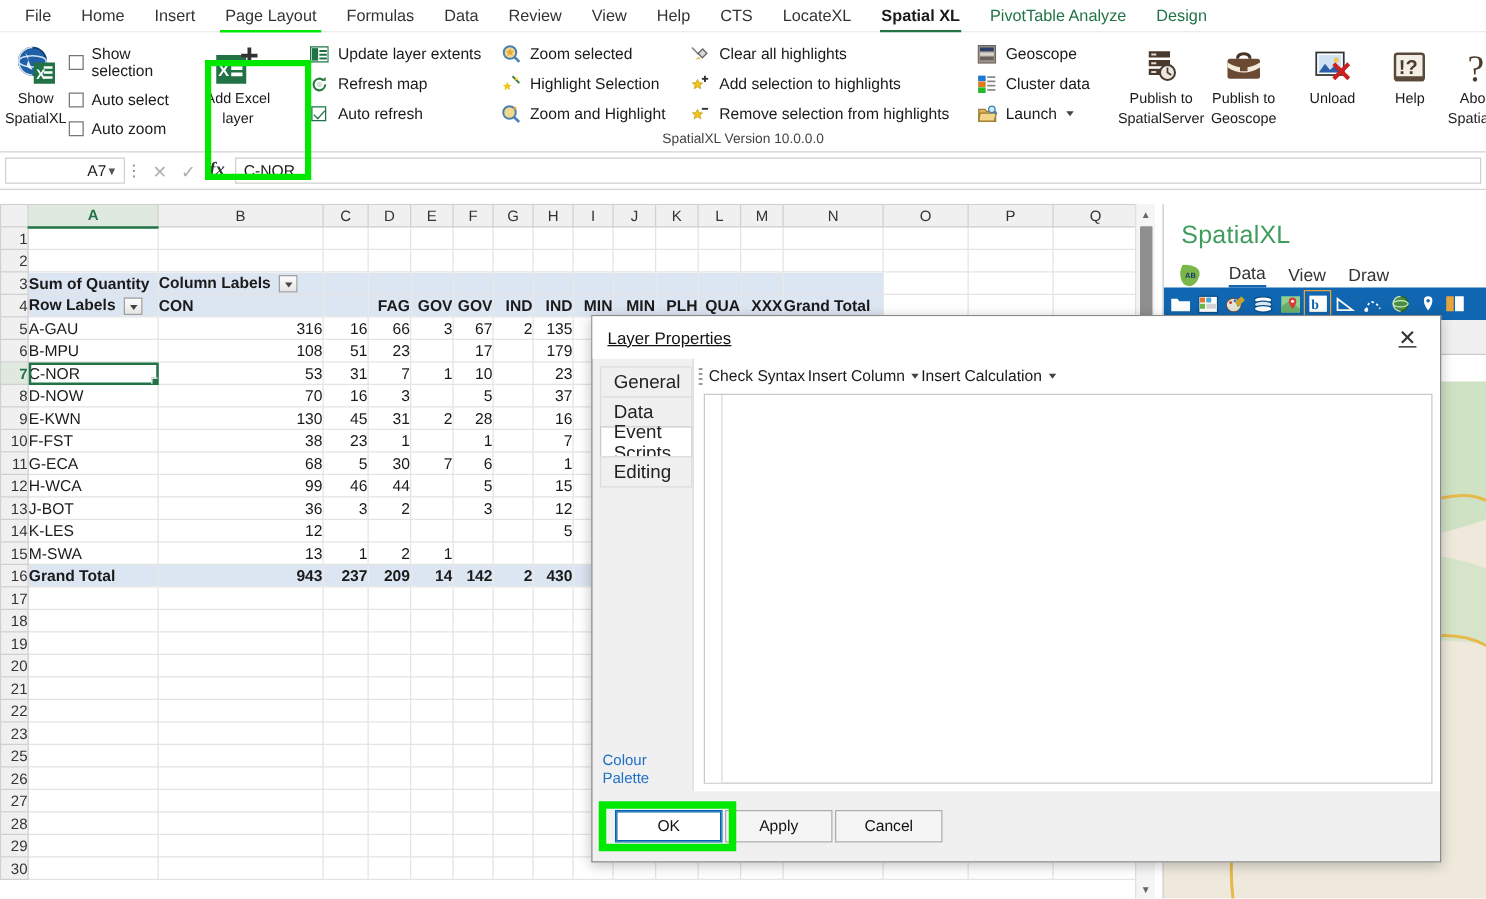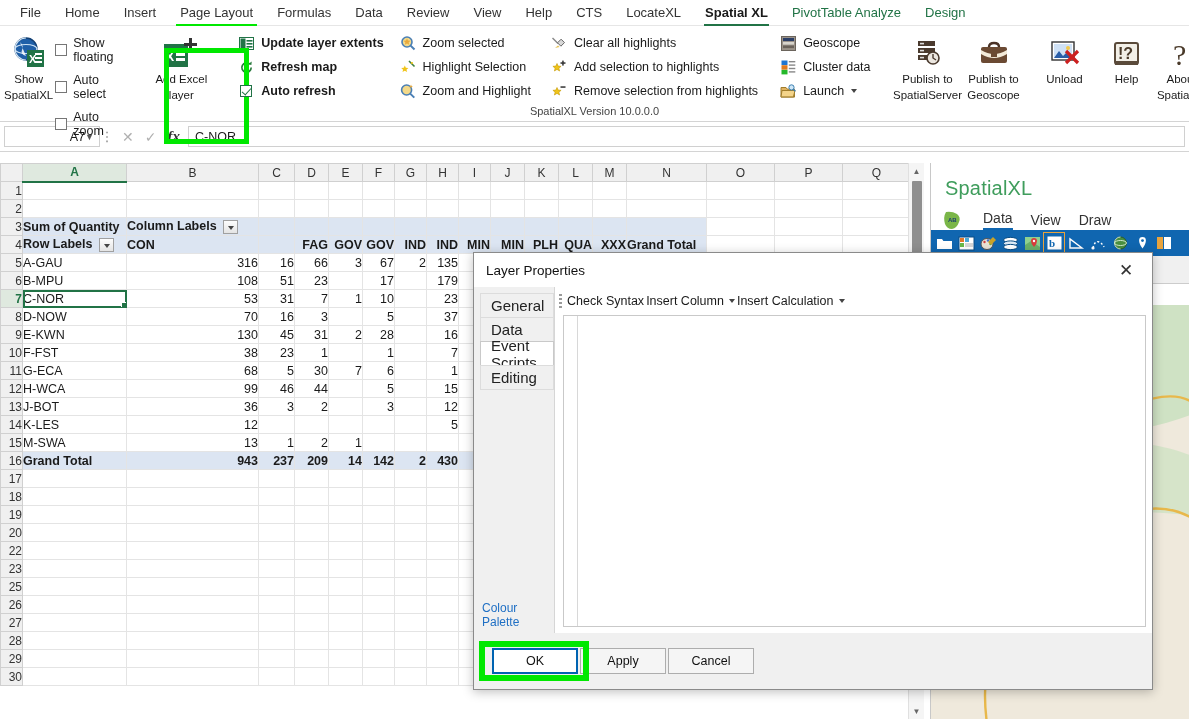--- a/index.html
+++ b/index.html
@@ -161,21 +161,21 @@
   .mapbox { position:absolute; left:0; right:0; top:142px; bottom:0; overflow:hidden; }
 
   
   .dlg {
     position:absolute; left:473px; top:252px; width:680px; height:438px;
     background:#f0f0f0; border:1px solid #8a8a8a;
     box-shadow:0 2px 10px rgba(0,0,0,.25);
   }
   .dlg-title {
     height:34px; background:#ffffff; display:flex; align-items:center;
-    justify-content:space-between; padding:0 6px 0 12px; font-size:13.5px; color:#111;
+    justify-content:space-between; padding:0 6px 0 12px; font-size:13.5px; color:#111;text-decoration:underline;
   }
   .dlg-x { width:40px; height:30px; display:flex; align-items:center; justify-content:center;
            font-size:17px; color:#333; }
   .dlg-body { display:flex; height:calc(100% - 34px - 56px); }
   .dlg-nav { width:80px; padding:6px 0 0 6px; display:flex; flex-direction:column; position:relative; }
   .navitem {
     height:25px; display:flex; align-items:center; padding-left:10px;
     font-size:15px; color:#222; background:#f0f0f0;
     border:1px solid #dcdcdc; border-bottom:1px solid #dcdcdc; margin-bottom:-1px;
   }
@@ -242,21 +242,21 @@
           <text x="17" y="27" font-size="11" font-family="Liberation Sans, sans-serif" fill="#fff" font-weight="bold">X</text>
         </svg>
       </div>
       <div class="bl">Show</div>
       <div class="bl">SpatialXL</div>
     </div>
 
     <div class="chkcol">
       <label class="chkrow">
         <span class="chkbox"></span>
-        <span>Show floating</span>
+        <span>Show selection</span>
       </label>
       <label class="chkrow">
         <span class="chkbox"></span>
         <span>Auto select</span>
       </label>
       <label class="chkrow">
         <span class="chkbox"></span>
         <span>Auto zoom</span>
       </label>
     </div>
@@ -276,21 +276,21 @@
         </svg>
       </div>
       <div class="bl">Add Excel</div>
       <div class="bl">layer</div>
     </div>
   </div>
   <div class="greenbox" style="left:164px; top:22px; width:85px; height:96px;"></div>
 
   <div class="rsep"></div>
 
-  <div class="smallcol" style="padding-left:10px;font-weight:bold;">
+  <div class="smallcol" style="padding-left:10px;">
     <div class="smallrow">
       <span class="si">
         <svg width="15" height="15" viewBox="0 0 15 15">
           <rect x="0.5" y="1.5" width="14" height="12" fill="#fff" stroke="#217346"></rect>
           <rect x="1.5" y="2.5" width="5" height="10" fill="#217346"></rect>
           <rect x="7.5" y="4" width="6" height="1.6" fill="#217346"></rect>
           <rect x="7.5" y="7" width="6" height="1.6" fill="#217346"></rect>
           <rect x="7.5" y="10" width="6" height="1.6" fill="#217346"></rect>
         </svg>
       </span>
@@ -978,20 +978,40 @@
           <td class="cell"></td>
           <td class="cell"></td>
           <td class="cell"></td>
           <td class="cell"></td>
           <td class="cell"></td>
           <td class="cell"></td>
           <td class="cell"></td>
           <td class="cell"></td>
         </tr>
     <tr>
+          <td class="rowhdr">21</td>
+          <td class="cell"></td>
+          <td class="cell"></td>
+          <td class="cell"></td>
+          <td class="cell"></td>
+          <td class="cell"></td>
+          <td class="cell"></td>
+          <td class="cell"></td>
+          <td class="cell"></td>
+          <td class="cell"></td>
+          <td class="cell"></td>
+          <td class="cell"></td>
+          <td class="cell" actable="true"></td>
+          <td class="cell"></td>
+          <td class="cell"></td>
+          <td class="cell"></td>
+          <td class="cell"></td>
+          <td class="cell"></td>
+        </tr>
+    <tr>
           <td class="rowhdr">22</td>
           <td class="cell"></td>
           <td class="cell"></td>
           <td class="cell"></td>
           <td class="cell"></td>
           <td class="cell"></td>
           <td class="cell"></td>
           <td class="cell"></td>
           <td class="cell"></td>
           <td class="cell"></td>

